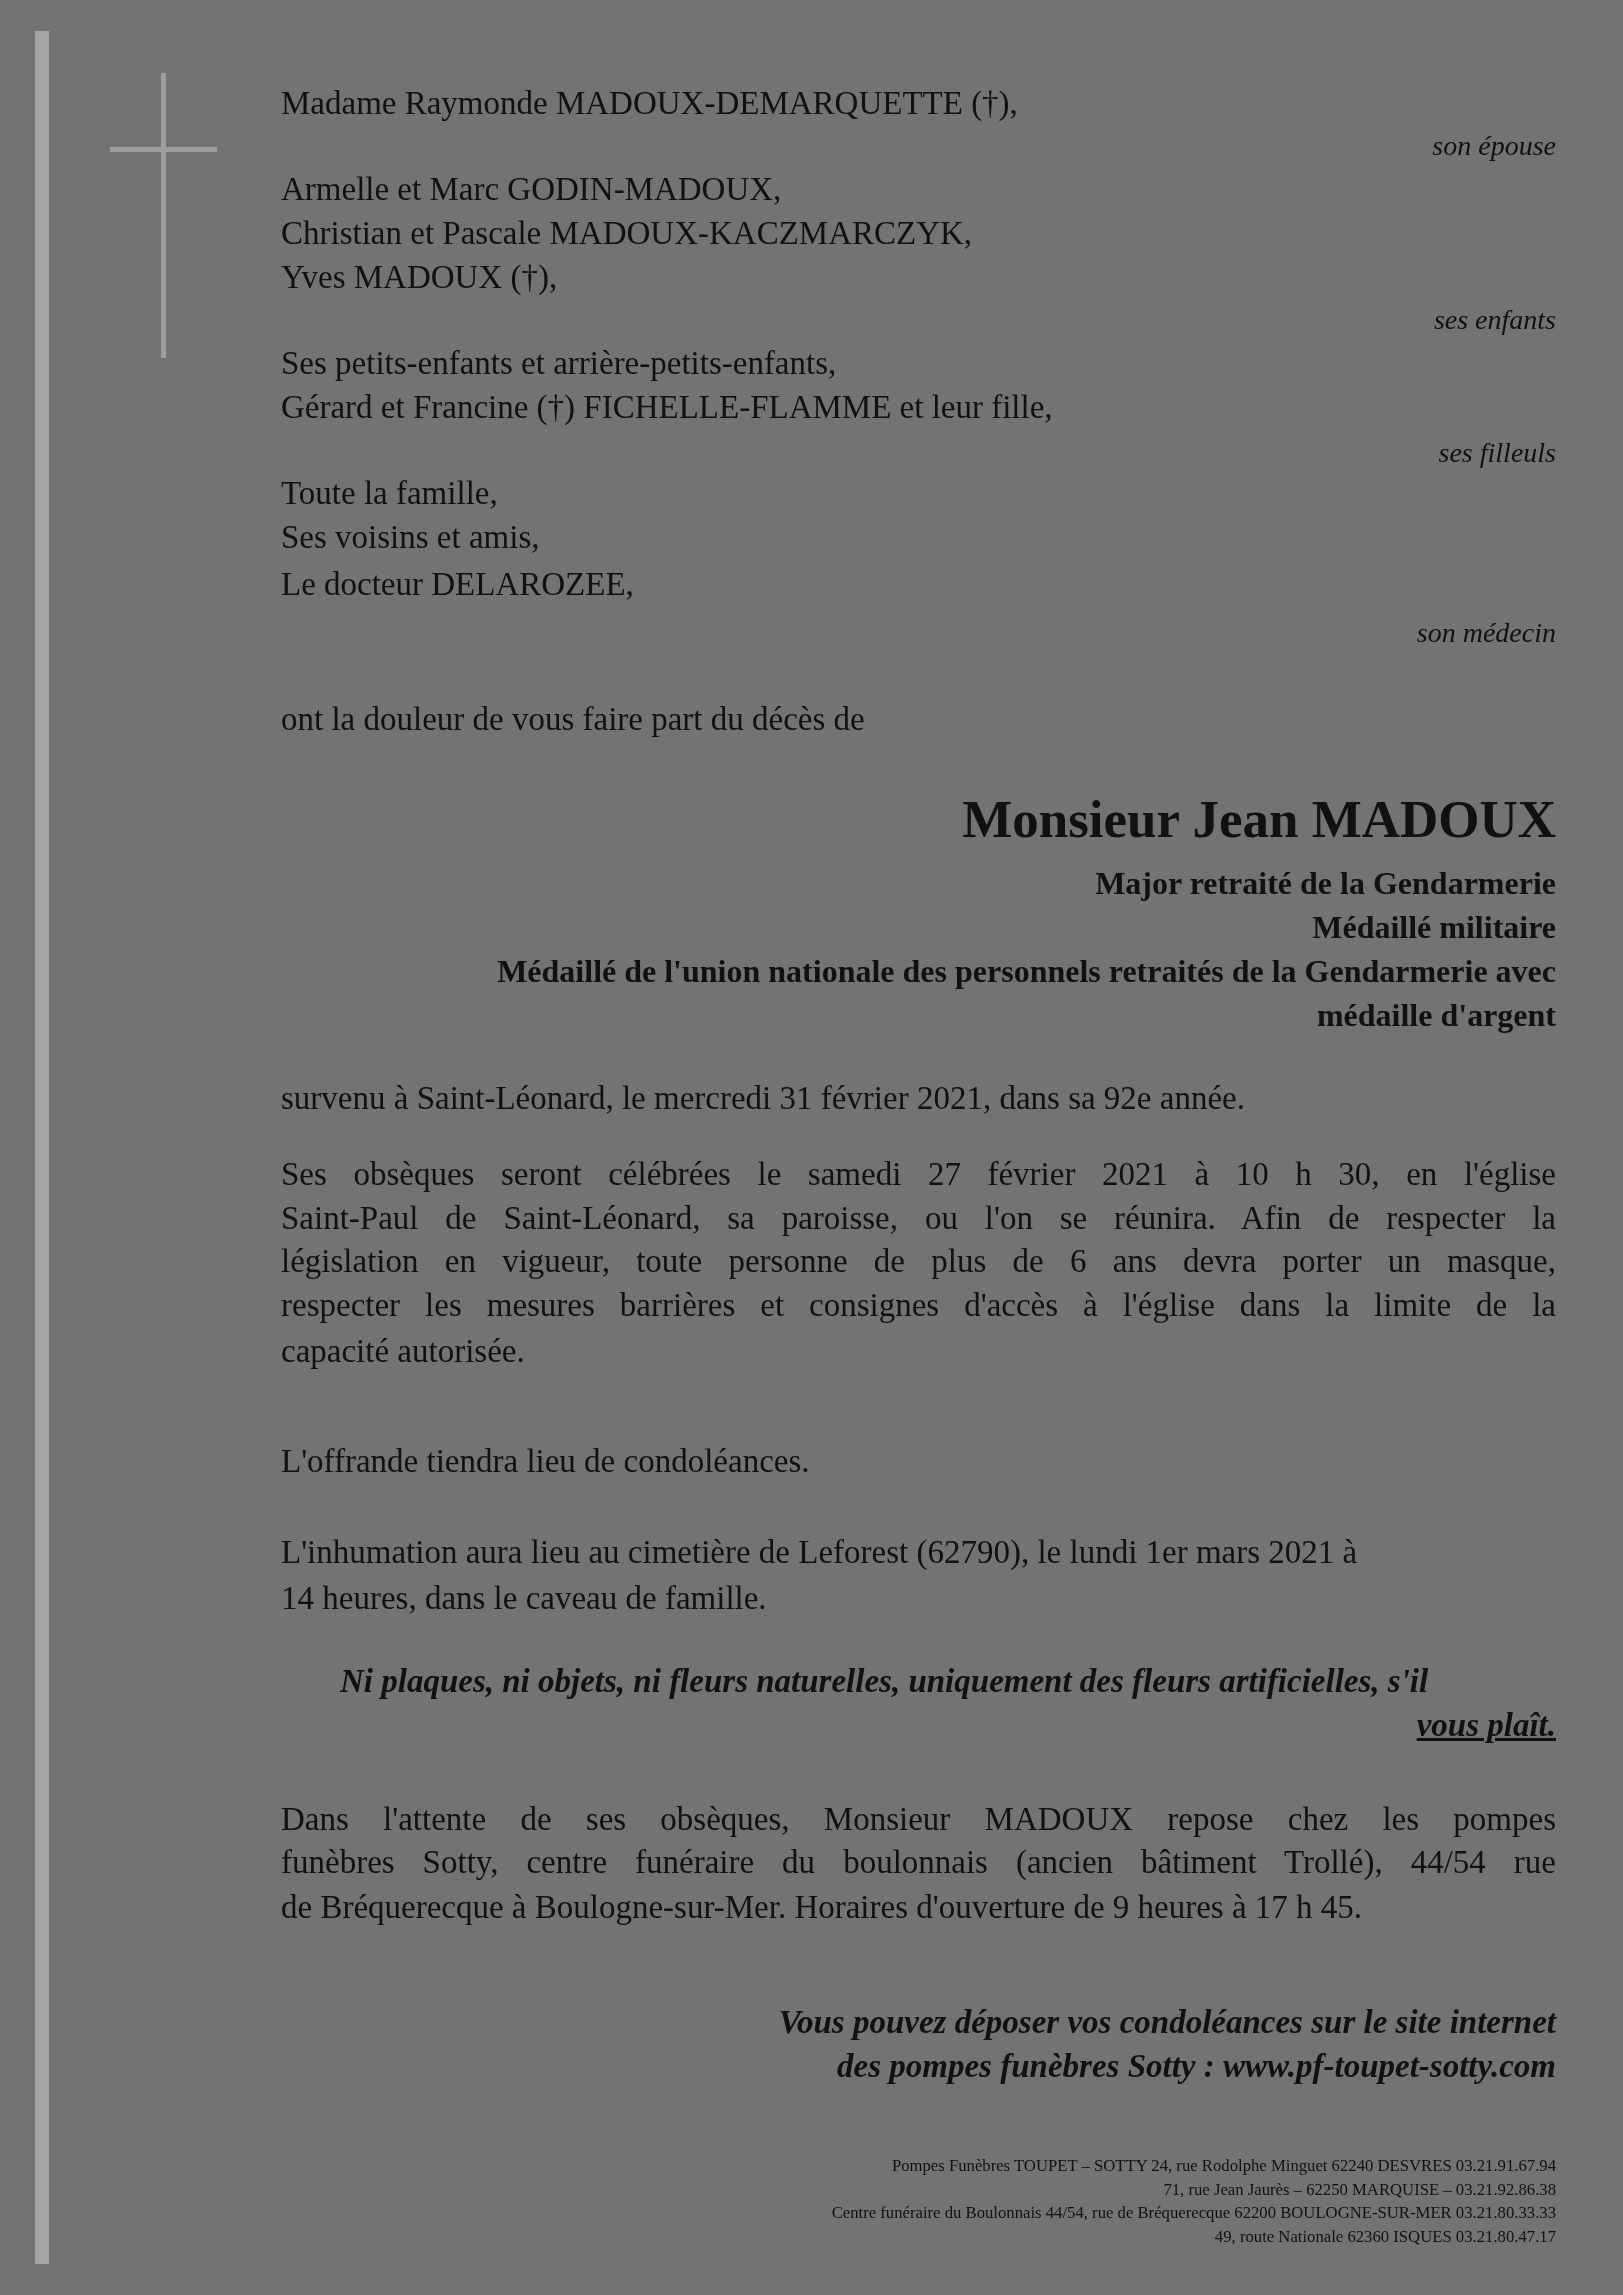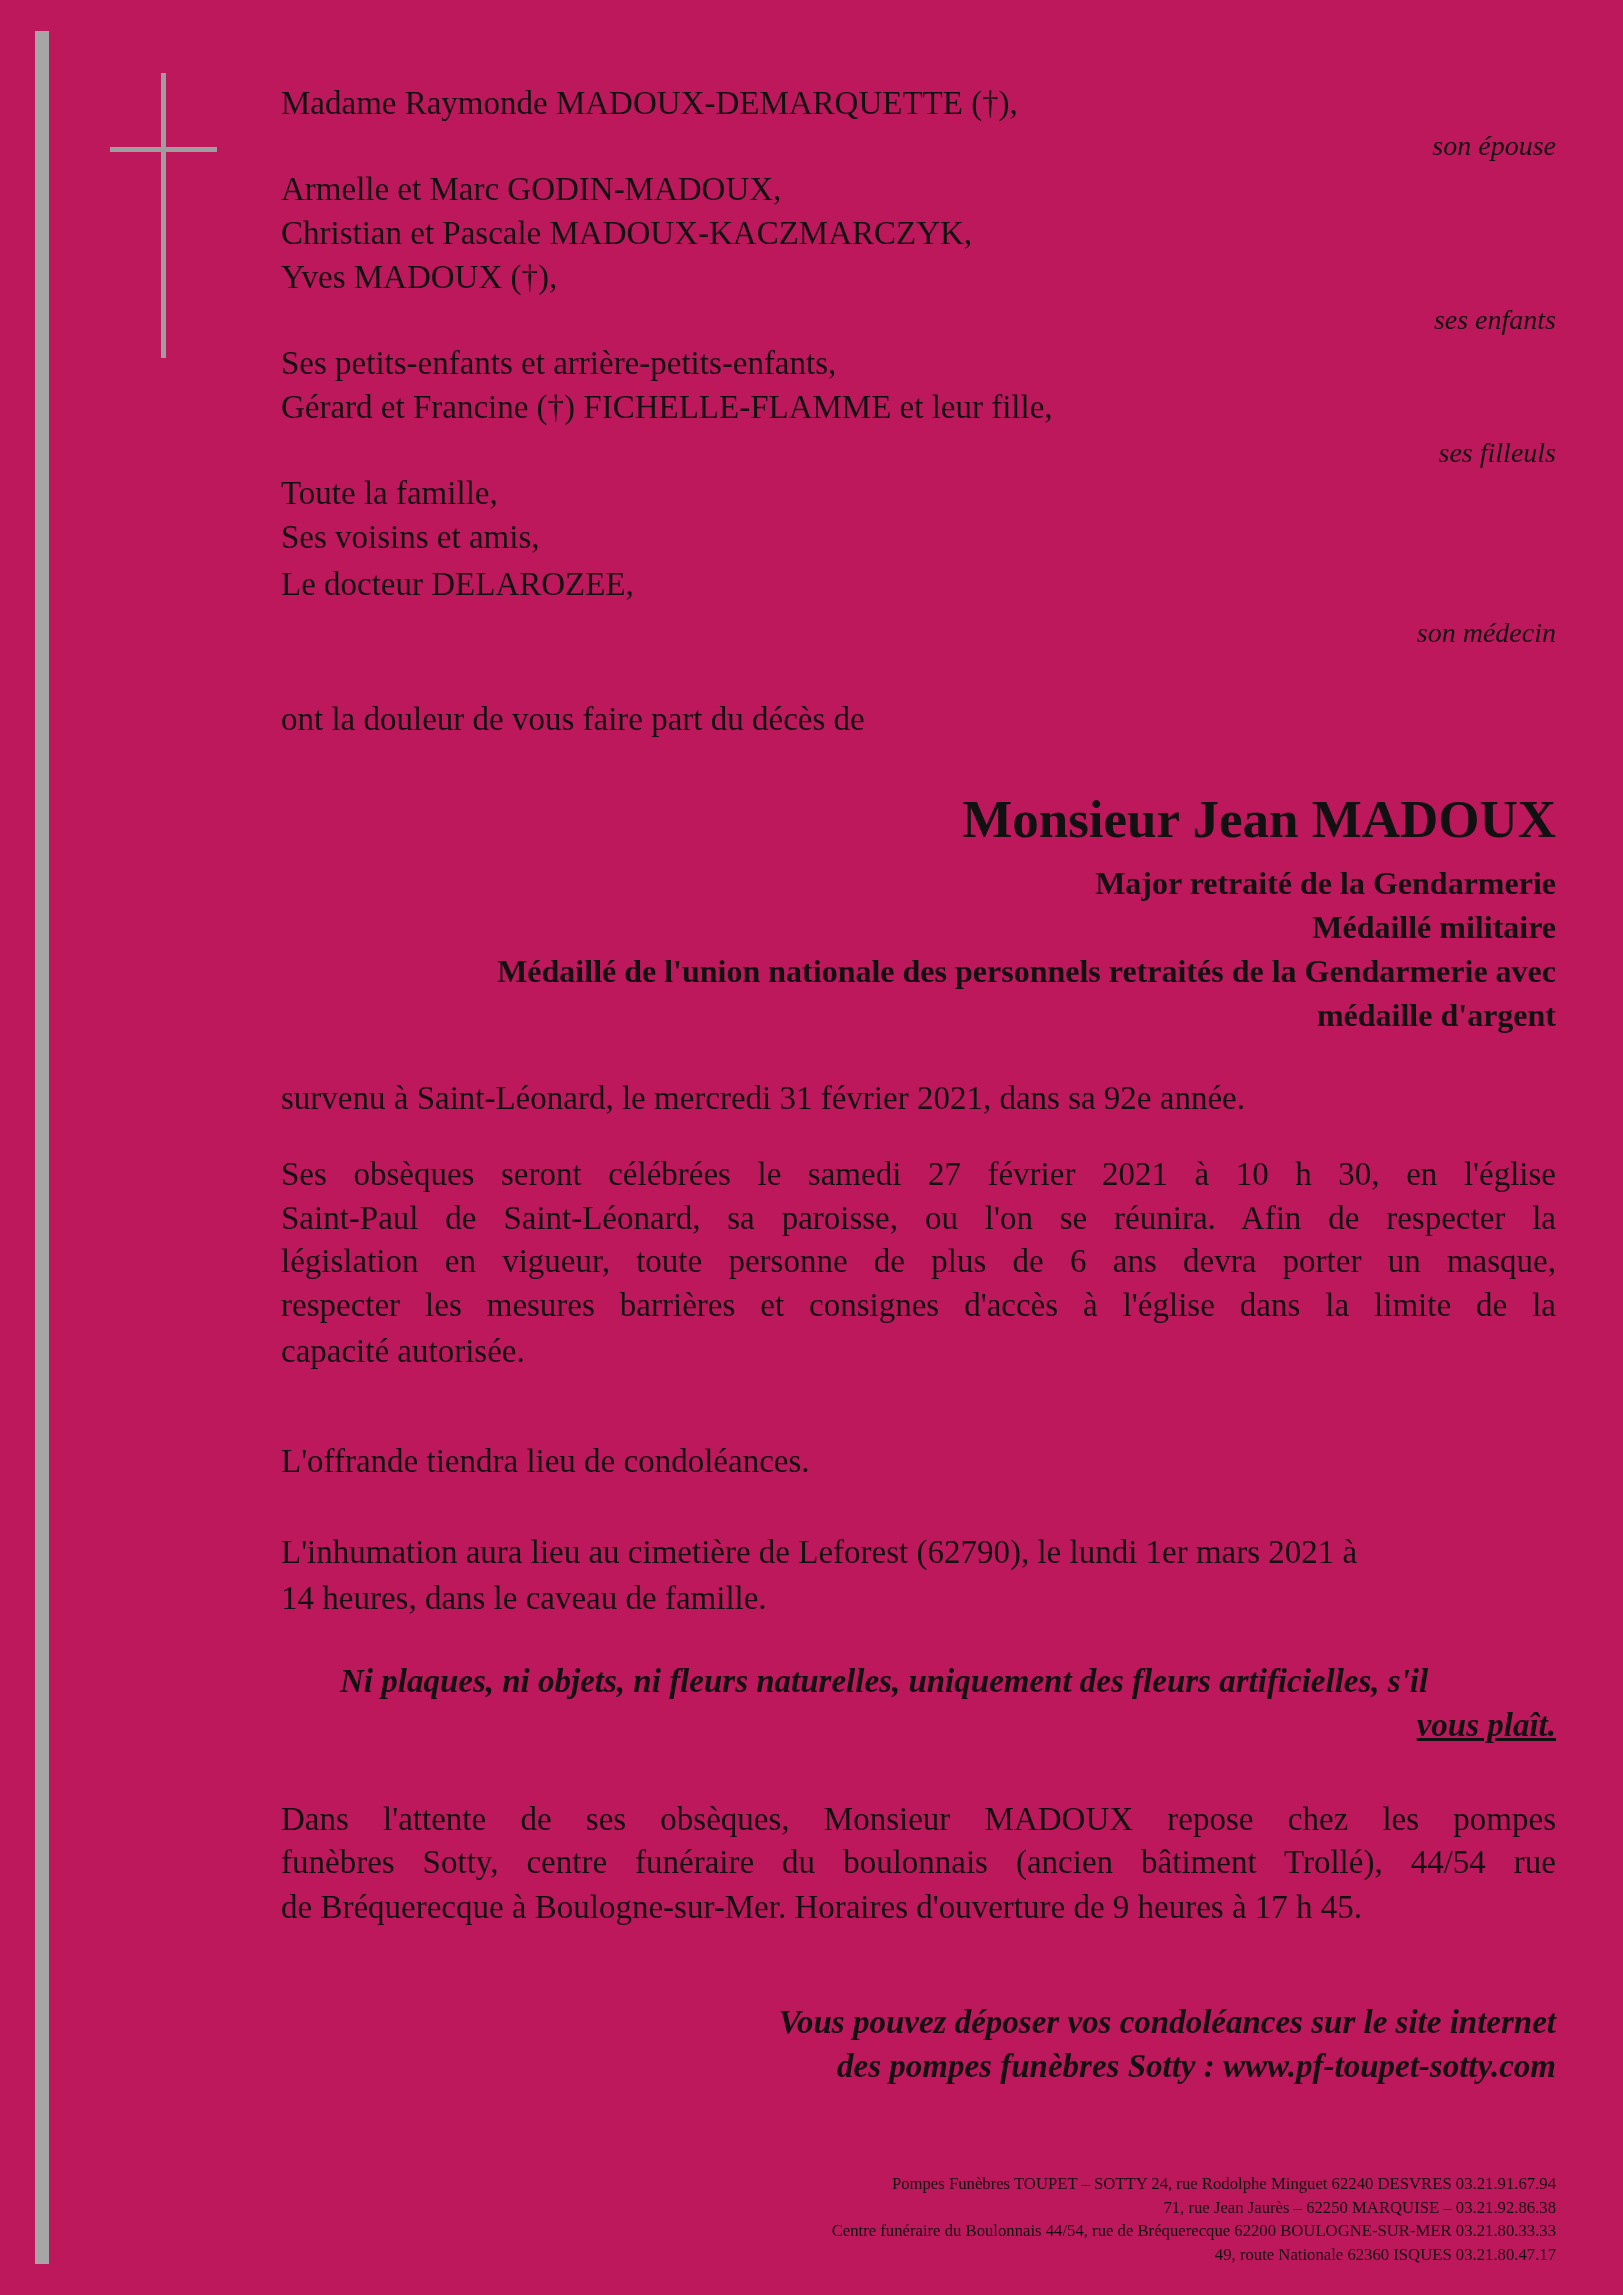--- a/index.html
+++ b/index.html
@@ -1,32 +1,32 @@
 <!DOCTYPE html>
 <html style="font-size:12.8px"><head>
 <meta charset="utf-8">
 <style>
   html, body { margin: 0; padding: 0; background: #ffffff; }
   body { width: 1624px; height: 2295px; position: relative; overflow: hidden; }
-  .page { position: absolute; left: 0; top: 0; width: 1624px; height: 2295px; background: #be185d; }
+  .page { position: absolute; left: 0; top: 0; width: 1624px; height: 2295px; background: #737373; }
   .left-bar { position: absolute; left: 35px; top: 31px; width: 13.5px; height: 2233px; background: #a6a6a6; }
   .cross-v { position: absolute; left: 161px; top: 73px; width: 4.8px; height: 285px; background: #9e9e9e; }
   .cross-h { position: absolute; left: 110px; top: 147px; width: 107px; height: 4.8px; background: #9e9e9e; }
 
   .ln { position: absolute; left: 281px; height: 45px; line-height: 45px; white-space: nowrap;
         font-family: "Liberation Serif", "DejaVu Serif", serif; font-size: 33px; color: #111111; }
   .ln.right { left: auto; right: 68px; text-align: left; font-style: italic; font-size: 28px; }
   .ln.center { left: 281px; width: 1275px; text-align: right; }
   .ln.justify { width: 1275px; text-align: justify; text-align-last: justify; }
   .title { font-weight: bold; font-size: 53px; height: 64px; line-height: 64px; }
   .sub { font-weight: bold; font-size: 32px; }
   .bi { font-weight: bold; font-style: italic; }
   .ni { left: 300px; width: 1256px; text-align: left; margin-left: 40px; }
   .ni-end { left: 281px; width: 1275px; text-align: right; text-decoration: underline; }
-  .footer { font-size: 16.7px; height: 24px; line-height: 24px; margin-top: 18px; }
+  .footer { font-size: 16.7px; height: 24px; line-height: 24px; }
 </style>
 </head>
 <body>
 
 <div class="page">
   <div class="left-bar"></div>
   <div>
     <div class="cross-v"></div>
     <div class="cross-h"></div>
   </div>

